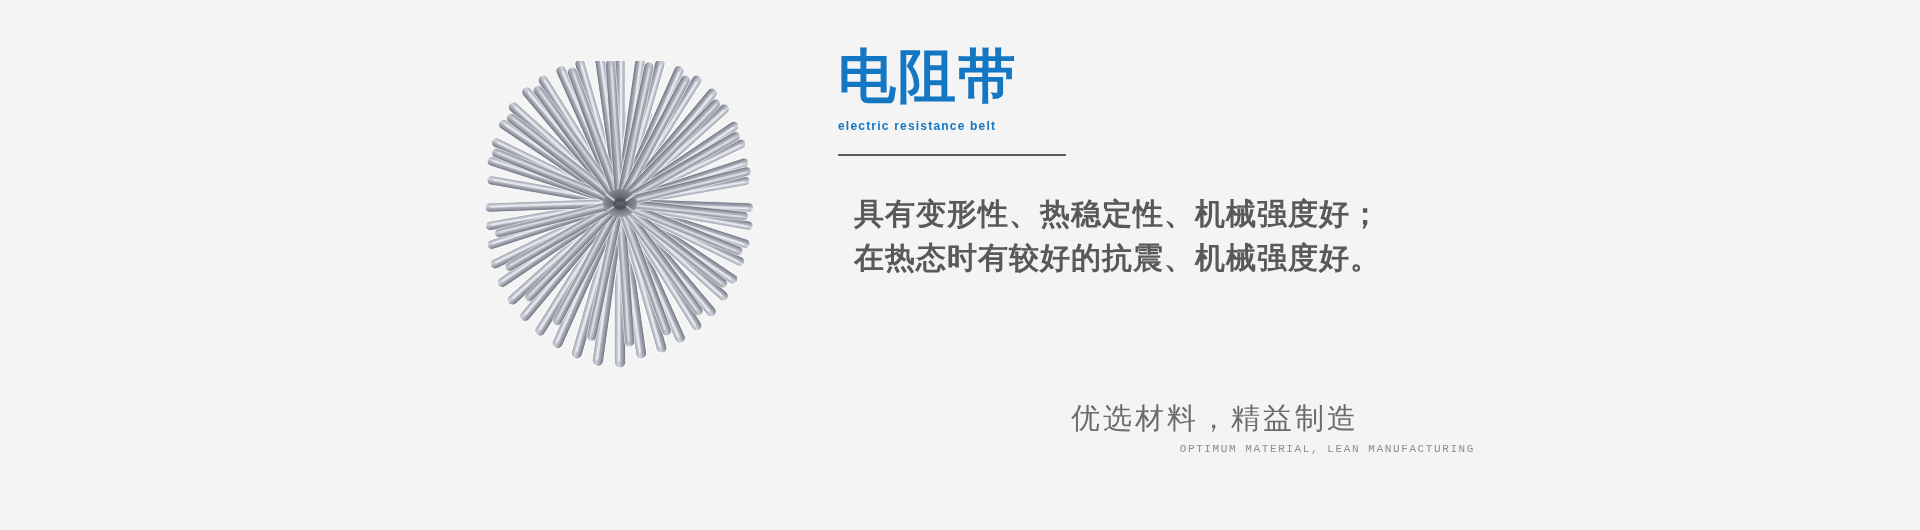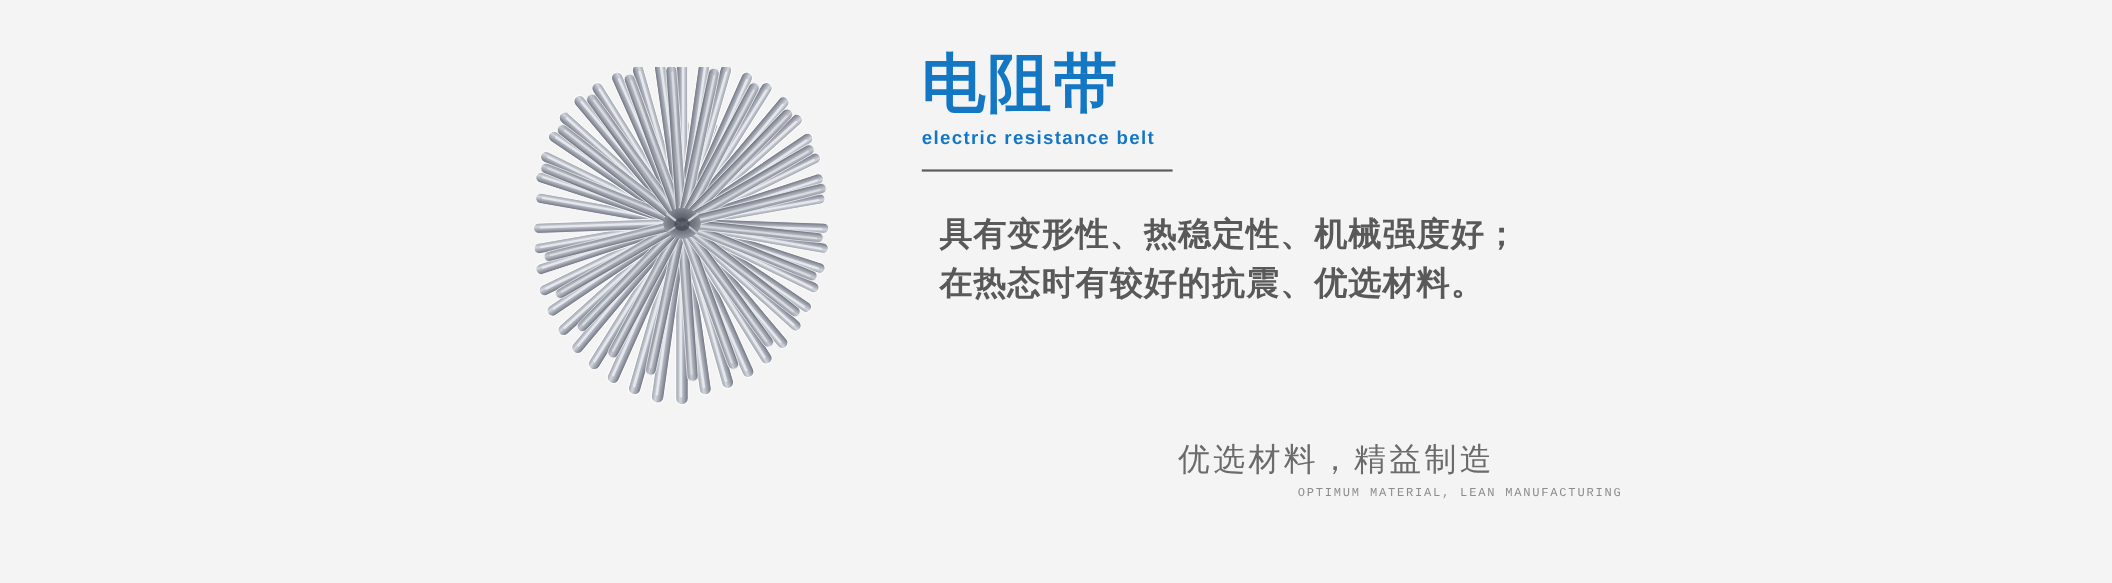--- a/index.html
+++ b/index.html
@@ -50,21 +50,21 @@
     line-height: 64px;
     font-weight: bold;
     color: #1477c4;
     letter-spacing: 2px;
     margin: 0;
     white-space: nowrap;
   }
 
   #title-en {
     margin-top: 8px;
-    font-size: 17px;
+    font-size: 12px;
     line-height: 20px;
     font-weight: bold;
     color: #1477c4;
     letter-spacing: 1.2px;
     white-space: nowrap;
   }
 
   #title-divider {
     margin-top: 18px;
     width: 228px;
@@ -243,21 +243,21 @@
   <div id="text-column">
 
     <h1 id="title-cn">电阻带</h1>
 
     <div id="title-en">electric resistance belt</div>
 
     <div id="title-divider"></div>
 
     <div id="description">
       <span class="desc-line">具有变形性、热稳定性、机械强度好；</span>
-      <span class="desc-line">在热态时有较好的抗震、优选材料。</span>
+      <span class="desc-line">在热态时有较好的抗震、机械强度好。</span>
     </div>
   </div>
 
   <div id="tagline-block">
     <div id="tagline-cn">优选材料，精益制造</div>
     <div id="tagline-en">OPTIMUM MATERIAL, LEAN MANUFACTURING</div>
   </div>
 
 </div>
 

